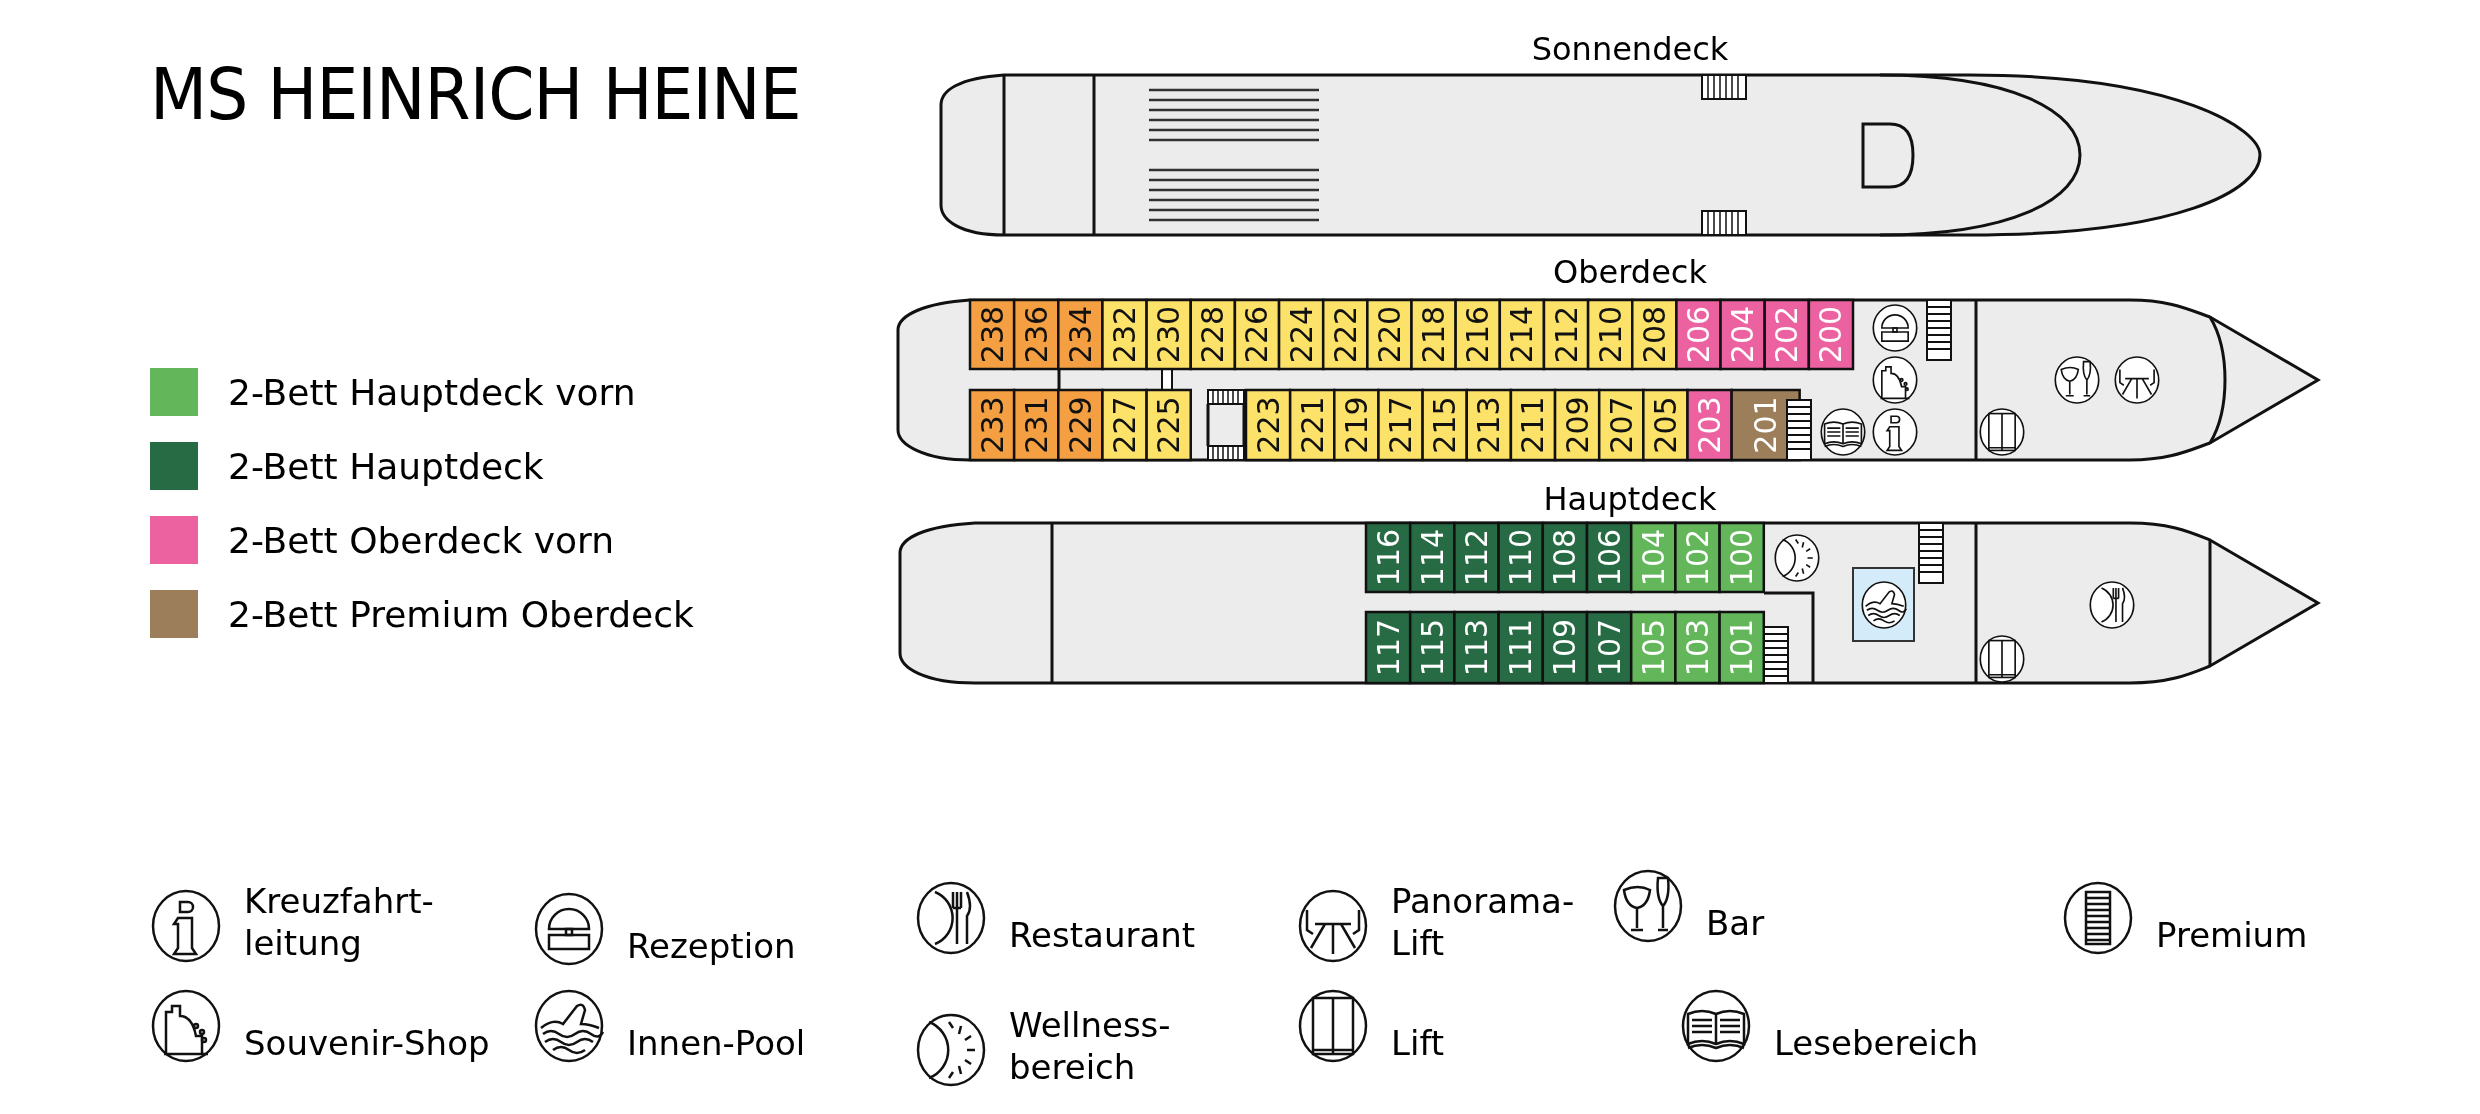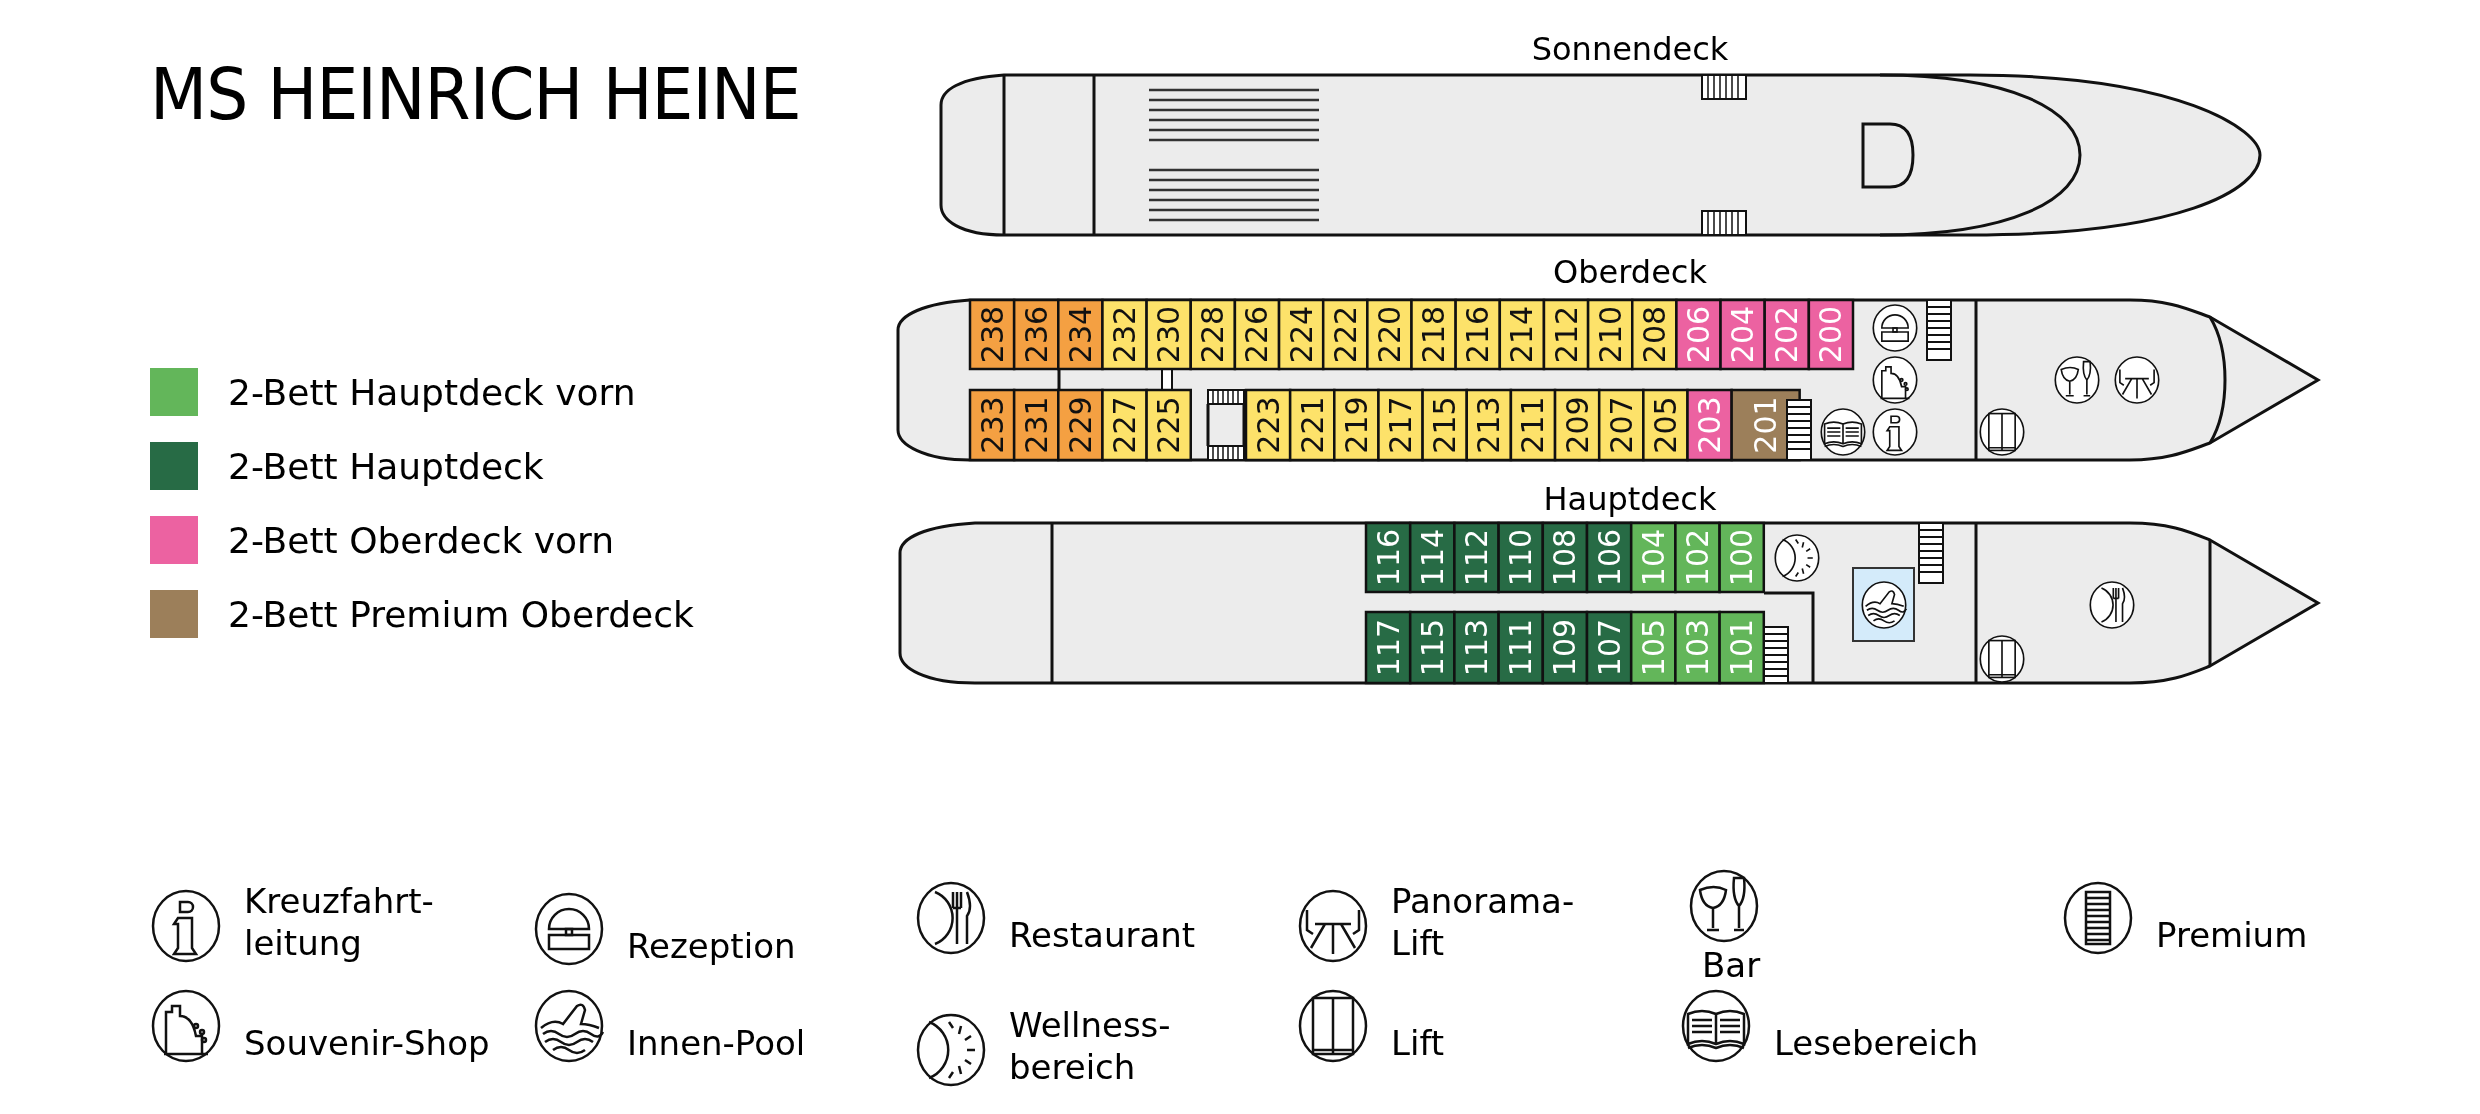--- a/index.html
+++ b/index.html
@@ -452,21 +452,21 @@
       </svg>
     <span class="icon-label">Restaurant</span>
   </div>
   <div class="icon-item" style="left:1147px; top:0px;">
     <svg viewBox="0 0 72 76">
         <use href="#sym-panorama"></use>
       </svg>
     <span class="icon-label">Panorama-
 Lift</span>
   </div>
-  <div class="icon-item" style="left:1530px; top:-12px;flex-direction:column;">
+  <div class="icon-item" style="left:1462px; top:-12px;">
     <svg viewBox="0 0 72 76">
         <use href="#sym-bar"></use>
       </svg>
     <span class="icon-label">Bar</span>
   </div>
   <div class="icon-item" style="left:1912px; top:0px;">
     <svg viewBox="0 0 72 76">
         <use href="#sym-stairs"></use>
       </svg>
     <span class="icon-label">Premium</span>

